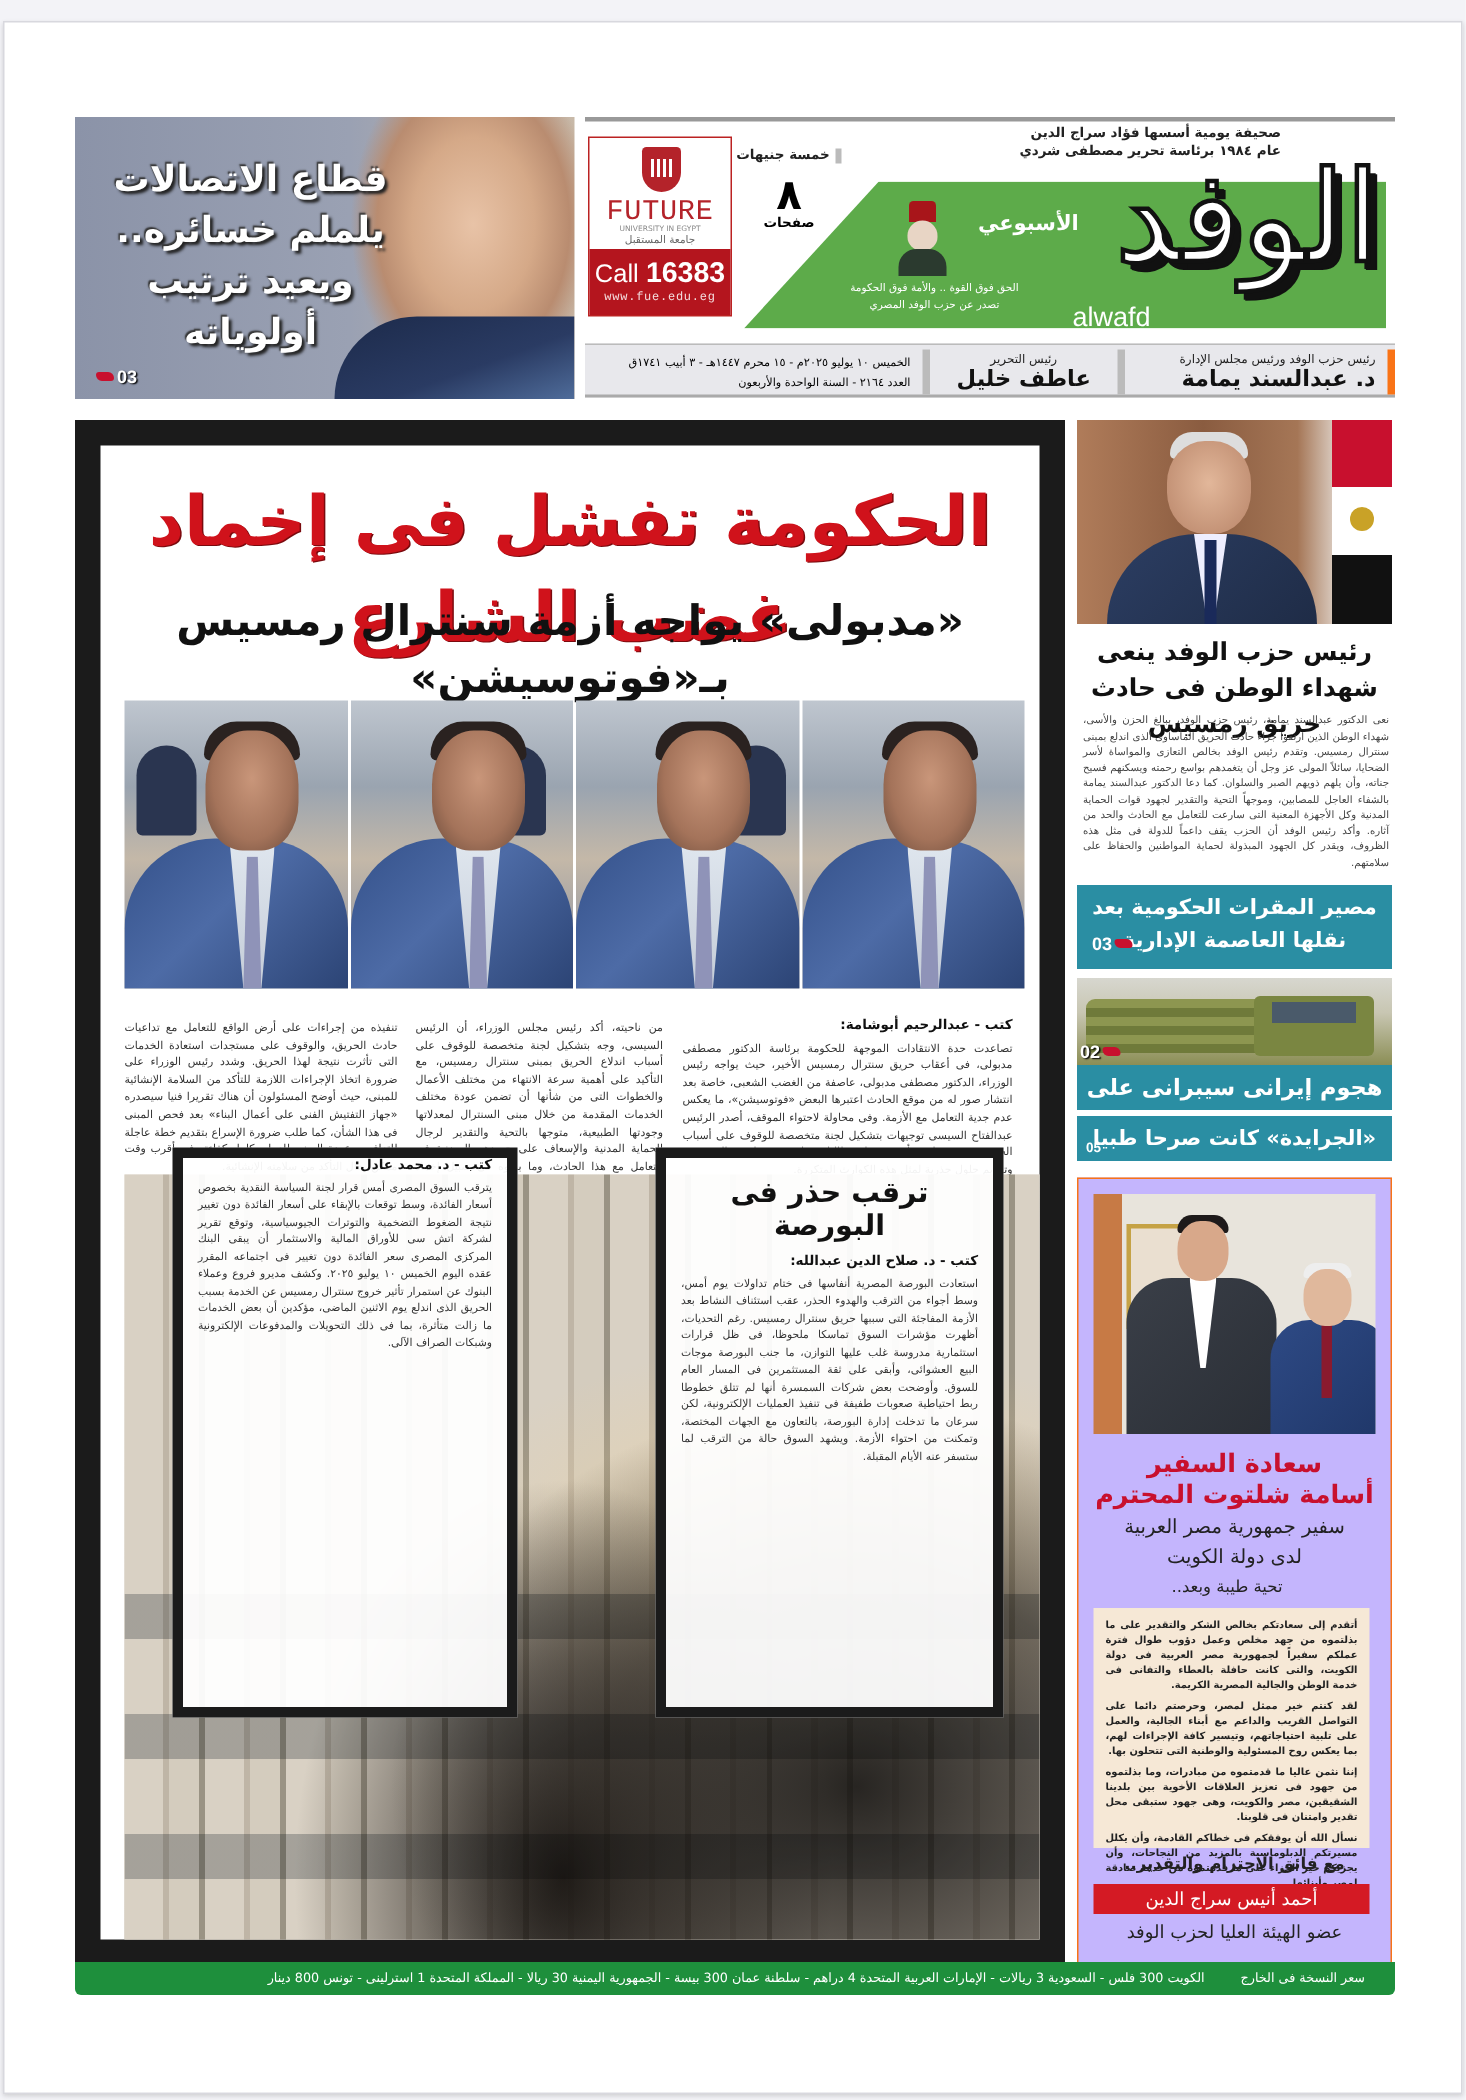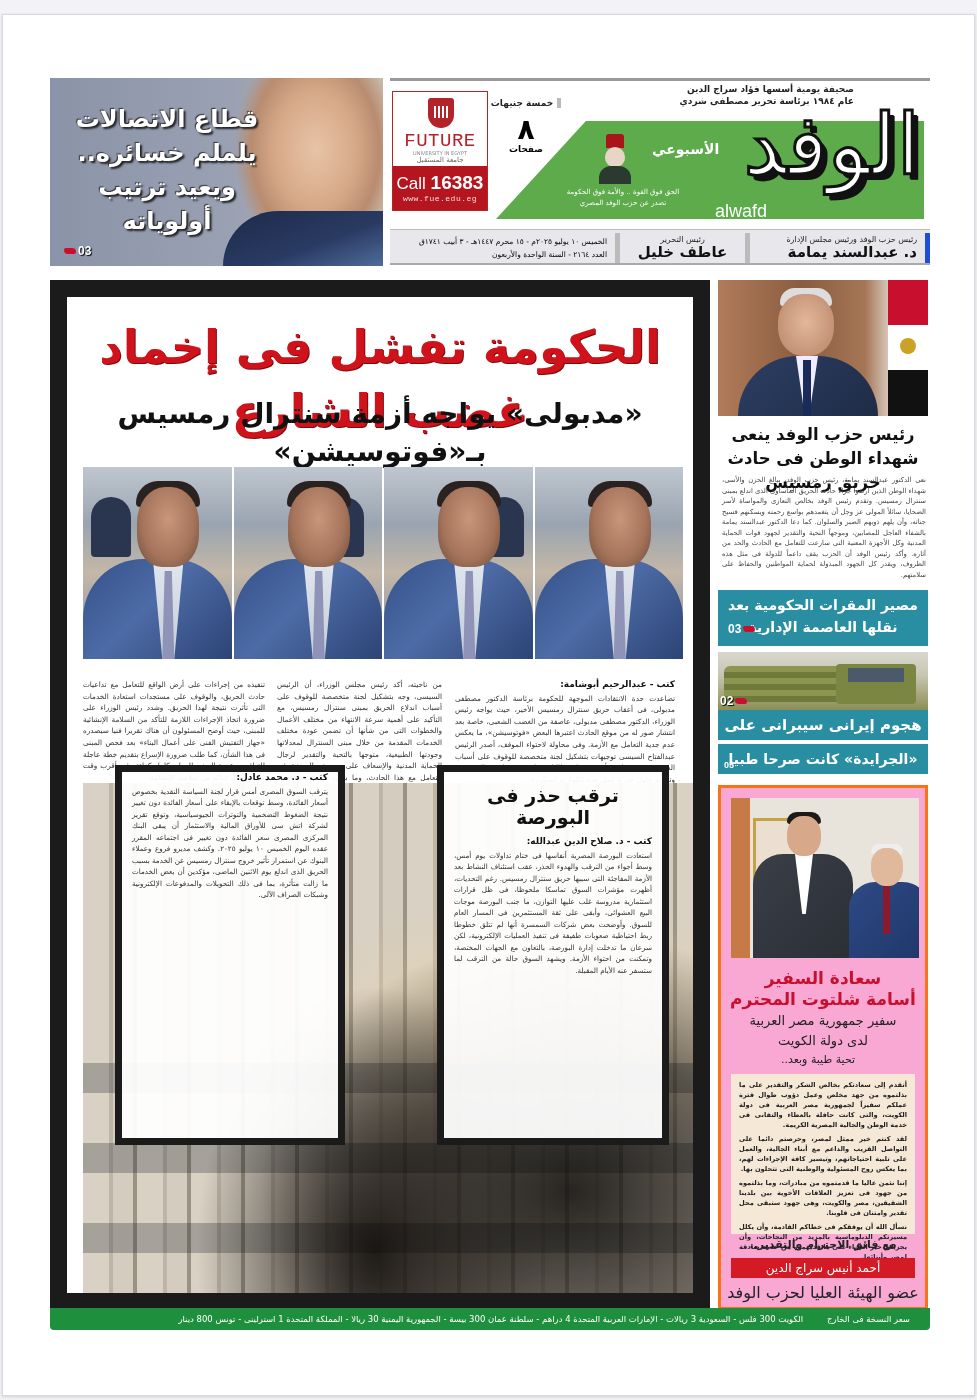--- a/index.html
+++ b/index.html
@@ -39,21 +39,21 @@
   .founder .head { position: absolute; left: 8px; top: 13px; width: 20px; height: 20px; background: #e8d5c5; border-radius: 50% 50% 45% 45%; }
   .founder .body { position: absolute; left: 2px; top: 32px; width: 32px; height: 18px; background: #2b3a2f; border-radius: 12px 12px 0 0; }
   .motto { position: absolute; left: 168px; top: 106px; width: 130px; text-align: center; color: #fff; font-size: 7px; direction: rtl; line-height: 11px; }
   .weekly { position: absolute; left: 262px; top: 60px; font-size: 14px; font-weight: bold; color: #fff; direction: rtl; }
   .logo-ar { position: absolute; left: 300px; top: 14px; width: 230px; height: 110px; font-family: "DejaVu Sans", sans-serif; font-weight: normal; font-size: 84px; line-height: 100px; color: #fff; text-align: right; direction: rtl; -webkit-text-stroke: 3px #111; text-shadow: 5px 5px 0 #111, 6px 6px 0 #111; letter-spacing: -4px; }
   .logo-latin { position: absolute; left: 325px; top: 120px; font-family: "Liberation Sans", sans-serif; font-size: 18px; color: #fff; }
   .tagline { position: absolute; right: 76px; top: 2px; text-align: right; direction: rtl; font-size: 9px; font-weight: bold; line-height: 12px; color: #222; }
 
   .info-bar { position: absolute; left: 0; top: 148px; width: 540px; height: 36px; background: #e8e8ec; border-top: 1px solid #bbb; border-bottom: 2px solid #aaa; direction: rtl; display: flex; }
   .info-bar .cell { padding: 2px 8px; border-right: 5px solid #bbb; height: 30px; margin-top: 3px; }
-  .info-bar .cell:first-child { border-right: 5px solid #1d4ed8; }
+  .info-bar .cell:first-child { border-right: 5px solid #f97316; }
   .info-bar .lbl { font-size: 8px; color: #222; }
   .info-bar .val { font-size: 15px; font-weight: bold; color: #111; line-height: 17px; }
   .info-bar .c1 { width: 180px; }
   .info-bar .c2 { width: 130px; text-align: center; }
   .info-bar .c3 { flex: 1; font-size: 7.5px; line-height: 13px; }
 
   
   .lead { position: absolute; left: 50px; top: 280px; width: 660px; height: 1030px; background: #1b1b1b; }
   .lead-inner { position: absolute; left: 17px; top: 17px; width: 626px; height: 996px; background: #fff; }
   .headline { position: absolute; left: 0; right: 0; top: 18px; text-align: center; color: #d0121b; font-weight: bold; font-size: 46px; line-height: 64px; direction: rtl; text-shadow: 1px 1px 0 #7a0a0e; letter-spacing: -0.5px; }
@@ -105,41 +105,41 @@
   .tb1 .page-ref { left: 10px; bottom: 6px; color: #fff; }
   .tb2-img { position: absolute; left: 718px; top: 652px; width: 210px; height: 58px; overflow: hidden; background: linear-gradient(180deg,#d7d7cf 0%,#c8c6b2 40%,#8b8e55 100%); }
   .tb2-img .launcher { position: absolute; left: 6px; top: 14px; width: 130px; height: 36px; background: repeating-linear-gradient(0deg,#6f7a3a 0 6px,#8d9650 6px 12px); border-radius: 6px; }
   .tb2-img .cab { position: absolute; left: 118px; top: 12px; width: 80px; height: 40px; background: #7a8641; border-radius: 4px; }
   .tb2-img .win { position: absolute; left: 130px; top: 16px; width: 56px; height: 14px; background: #4a5a6a; }
   .tb2-img .page-ref { left: 2px; bottom: 2px; color: #fff; text-shadow: 1px 1px 1px #000; }
   .tb2 { top: 710px; width: 210px; height: 30px; font-size: 15px; line-height: 30px; }
   .tb3 { top: 744px; width: 210px; height: 30px; font-size: 14px; line-height: 30px; }
   .tb3 .page-ref { left: 6px; top: 6px; color: #fff; font-size: 9px; }
 
-  .ad-amb { position: absolute; left: 718px; top: 785px; width: 210px; height: 525px; border: 3px solid #f97316; background: #f9a8d4; }
+  .ad-amb { position: absolute; left: 718px; top: 785px; width: 210px; height: 525px; border: 1px solid #f97316; background: #c4b5fd; }
   .ad-amb .photo { position: absolute; left: 10px; top: 10px; width: 188px; height: 160px; background: linear-gradient(90deg,#c77a45 0 10%,#e8e4dc 10% 100%); overflow: hidden; }
   .ad-amb .frame { position: absolute; left: 22px; top: 20px; width: 60px; height: 70px; border: 3px solid #c5a245; background: #eadfd0; }
   .ad-amb .p1-head { position: absolute; left: 56px; top: 18px; width: 34px; height: 40px; background: #d8a88a; border-radius: 45%; }
   .ad-amb .p1-hair { position: absolute; left: 56px; top: 14px; width: 34px; height: 12px; background: #1e1a1a; border-radius: 16px 16px 4px 4px; }
   .ad-amb .p1-body { position: absolute; left: 22px; top: 56px; width: 100px; height: 110px; background: linear-gradient(135deg,#3a3f48,#2a2e35); border-radius: 30px 30px 0 0; }
   .ad-amb .p1-shirt { position: absolute; left: 64px; top: 56px; width: 18px; height: 60px; background: #fff; clip-path: polygon(0 0,100% 0,60% 100%,40% 100%); }
   .ad-amb .p2-head { position: absolute; left: 140px; top: 50px; width: 32px; height: 38px; background: #e0b89c; border-radius: 45%; }
   .ad-amb .p2-hair { position: absolute; left: 140px; top: 46px; width: 32px; height: 10px; background: #eee; border-radius: 16px 16px 4px 4px; }
   .ad-amb .p2-body { position: absolute; left: 118px; top: 84px; width: 80px; height: 90px; background: linear-gradient(135deg,#2e4a85,#1e3566); border-radius: 26px 26px 0 0; }
   .ad-amb .p2-tie { position: absolute; left: 152px; top: 86px; width: 7px; height: 50px; background: #8a1a2e; }
   .ad-amb .t1 { position: absolute; left: 0; right: 0; top: 180px; text-align: center; direction: rtl; color: #c8102e; font-weight: bold; font-size: 17px; line-height: 20px; }
   .ad-amb .t2 { position: absolute; left: 0; right: 0; top: 200px; text-align: center; direction: rtl; color: #c8102e; font-weight: bold; font-size: 17px; line-height: 22px; }
   .ad-amb .t3 { position: absolute; left: 0; right: 0; top: 224px; text-align: center; direction: rtl; color: #222; font-size: 13px; line-height: 18px; }
   .ad-amb .t4 { position: absolute; left: 0; right: 0; top: 244px; text-align: center; direction: rtl; color: #222; font-size: 13px; line-height: 18px; }
   .ad-amb .t5 { position: absolute; left: 0; right: 10px; top: 264px; text-align: center; direction: rtl; color: #222; font-size: 11px; line-height: 16px; }
   .ad-amb .letter { position: absolute; left: 10px; top: 286px; width: 184px; height: 160px; background: #f6e8d6; padding: 6px 8px; direction: rtl; font-size: 6.6px; line-height: 10px; color: #222; text-align: justify; font-weight: bold; }
   .ad-amb .letter p { margin-bottom: 4px; }
   .ad-amb .closing { position: absolute; left: 0; right: 0; top: 450px; text-align: center; direction: rtl; font-size: 11px; font-weight: bold; color: #222; }
   .ad-amb .signer { position: absolute; left: 10px; top: 470px; width: 184px; height: 20px; background: #d41a24; color: #fff; text-align: center; direction: rtl; font-size: 12px; line-height: 20px; }
-  .ad-amb .role { position: absolute; left: 0; right: 0; top: 495px; text-align: center; direction: rtl; font-size: 16px; color: #222; }
+  .ad-amb .role { position: absolute; left: 0; right: 0; top: 495px; text-align: center; direction: rtl; font-size: 12px; color: #222; }
 
   .footer-bar { position: absolute; left: 50px; top: 1308px; width: 880px; height: 22px; background: #1e8f3c; border-radius: 0 0 4px 4px; color: #fff; direction: rtl; font-size: 8.5px; line-height: 22px; padding: 0 20px; display: flex; gap: 24px; white-space: nowrap; overflow: hidden; }
 </style>
 </head>
 <body>
 
 <div class="sheet"></div>
 
 <div class="teaser">
   <div class="face"></div>

